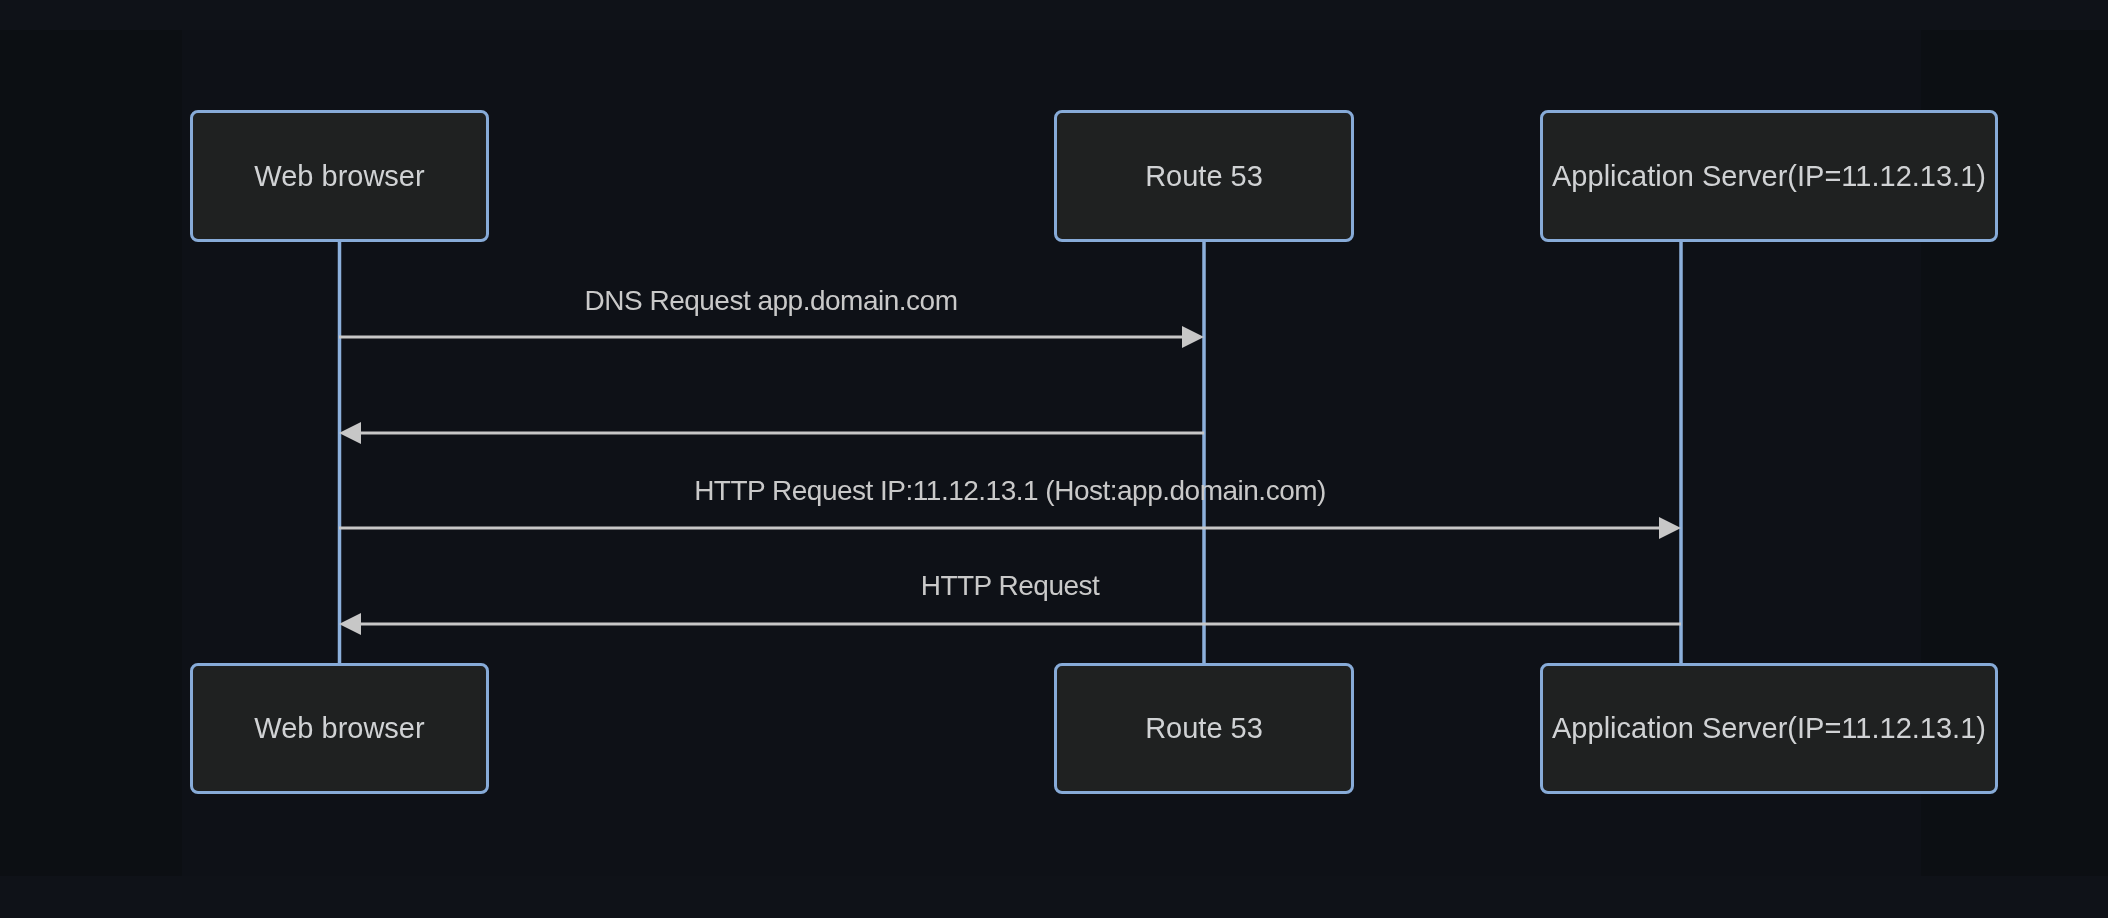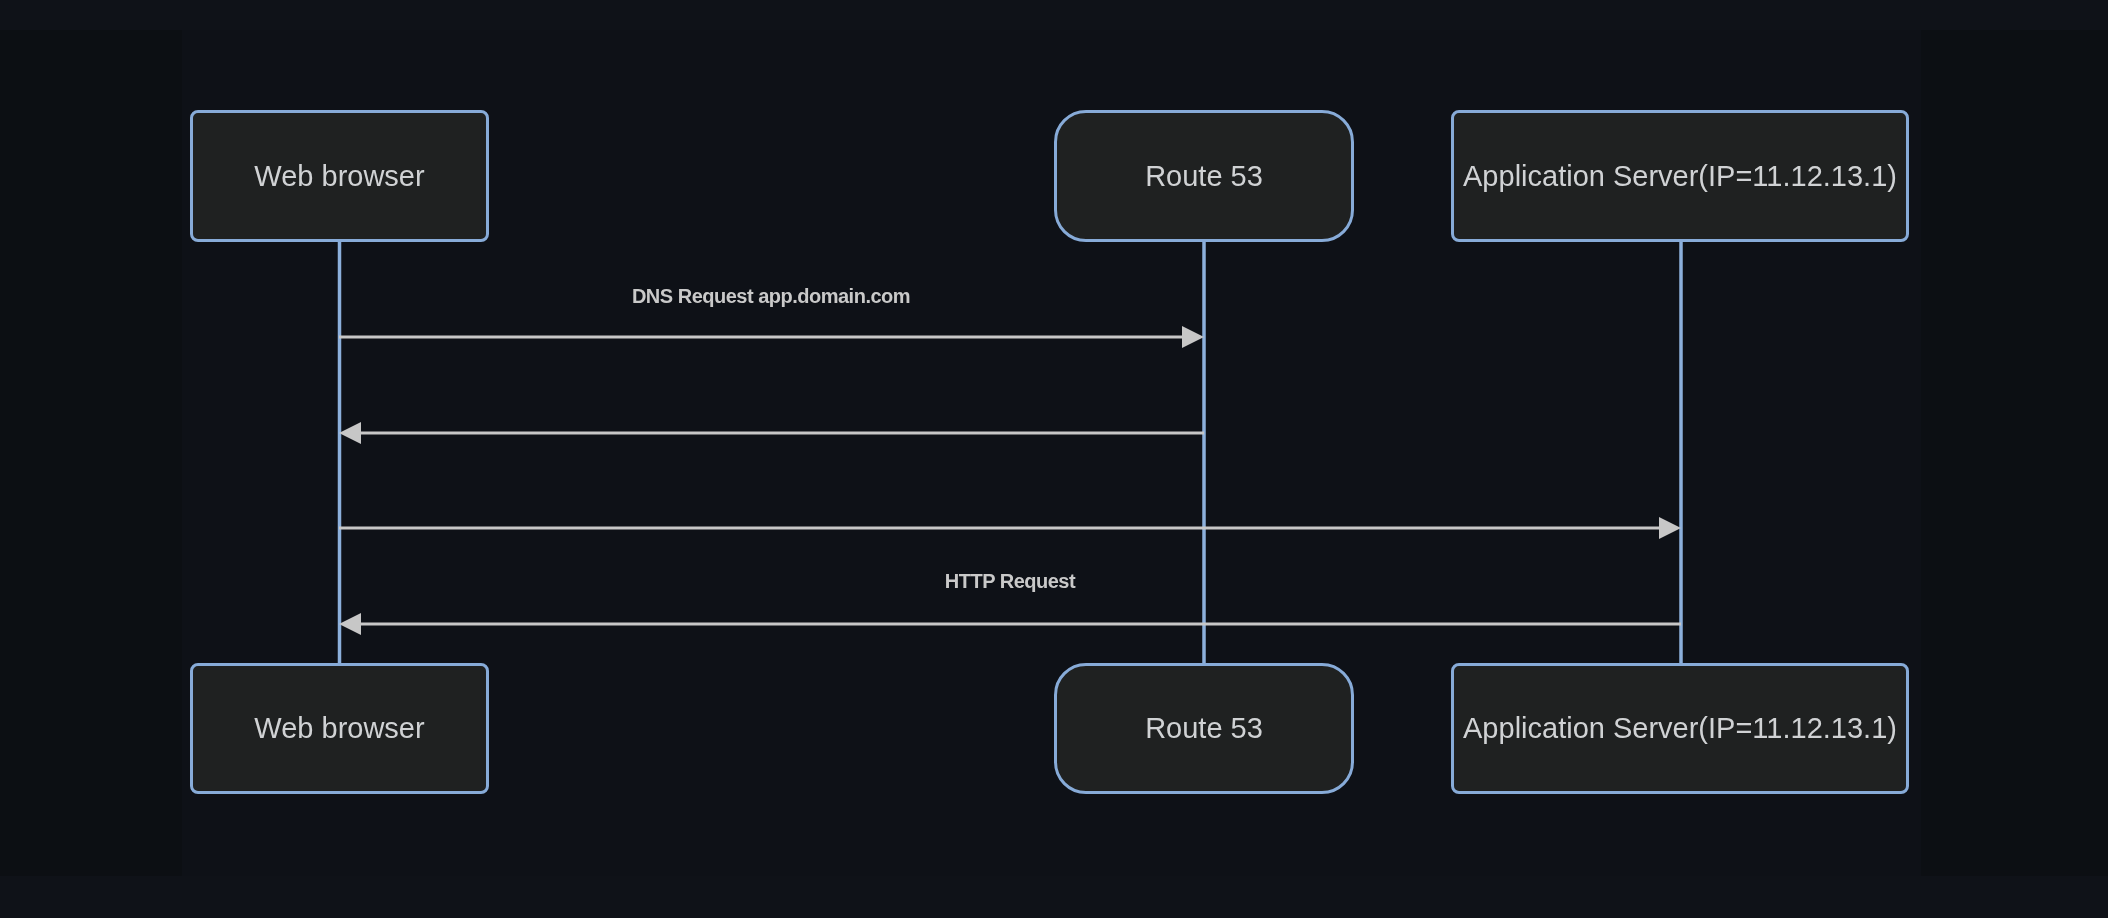--- a/index.html
+++ b/index.html
@@ -35,31 +35,31 @@
     border-radius:8px;
     display:flex;align-items:center;justify-content:center;
     color:var(--actor-text);
     font-size:29px;
     line-height:1.2;
     white-space:nowrap;
   }
   .actor-top{top:110px;height:132px;}
   .actor-bottom{top:663px;height:131px;}
   .box-a{left:190px;width:299px;}
-  .box-b{left:1054px;width:300px;border-radius:32px;}
-  .box-c{left:1451px;width:458px;}
+  .box-b{left:1054px;width:300px;}
+  .box-c{left:1540px;width:458px;}
   .lines{position:absolute;left:0;top:0;width:2108px;height:918px;}
   .lifeline{stroke:var(--lifeline);stroke-width:3.5;}
   .msg-line{stroke:var(--arrow);stroke-width:3;}
   .msg-head{fill:var(--arrow);stroke:none;}
   .msg-label{
     position:absolute;
     transform:translateX(-50%);
-    font-size:20px;
-    font-weight:700;
+    font-size:28px;
+    font-weight:400;
     color:var(--message-text);
     white-space:nowrap;
     letter-spacing:-0.5px;
   }
 </style>
 </head>
 <body>
 
 <div class="page">
 
@@ -99,15 +99,16 @@
     <span>Web browser</span>
   </div>
   <div class="actor-box actor-bottom box-b">
     <span>Route 53</span>
   </div>
   <div class="actor-box actor-bottom box-c">
     <span>Application Server(IP=11.12.13.1)</span>
   </div>
 
   <div class="msg-label" style="left:771px;top:285px;">DNS Request app.domain.com</div>
+  <div class="msg-label" style="left:1010px;top:475px;">HTTP Request IP:11.12.13.1 (Host:app.domain.com)</div>
   <div class="msg-label" style="left:1010px;top:570px;">HTTP Request</div>
 
 </div>
 
 </body></html>

